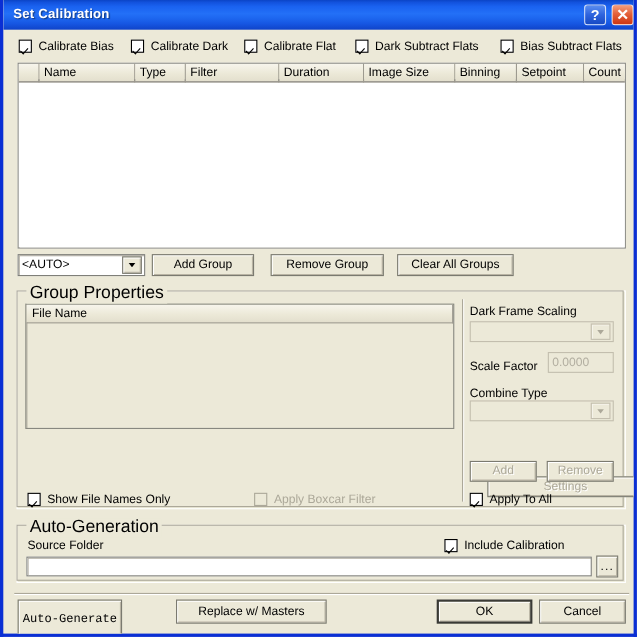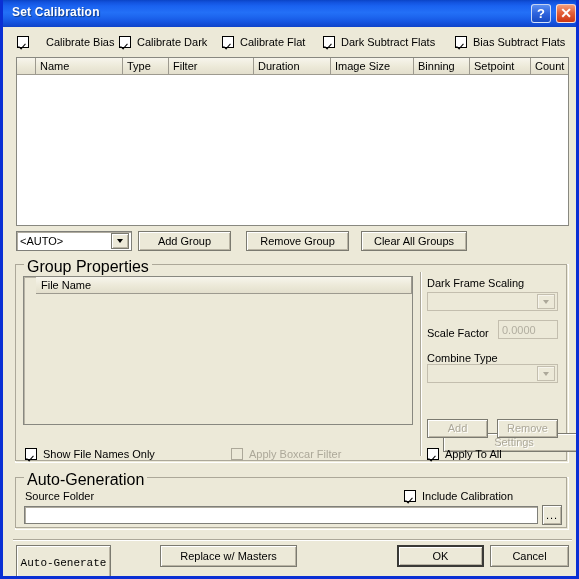--- a/index.html
+++ b/index.html
@@ -292,21 +292,21 @@
 <div id="window">
 
   <div id="titlebar">
     <div class="tb-text">Set Calibration</div>
     <div class="tb-btn" id="tb-help">?</div>
     <div class="tb-btn" id="tb-close">
       <span class="x-glyph">✕</span>
     </div>
   </div>
 
-  <div class="cb-row" style="left:14px; top:36px;gap:11px;">
+  <div class="cb-row" style="left:14px; top:36px;">
     <span class="checkbox checked"></span>
     <span class="cb-label">Calibrate Bias</span>
   </div>
   <div class="cb-row" style="left:116px; top:36px;">
     <span class="checkbox checked"></span>
     <span class="cb-label">Calibrate Dark</span>
   </div>
   <div class="cb-row" style="left:219px; top:36px;">
     <span class="checkbox checked"></span>
     <span class="cb-label">Calibrate Flat</span>
@@ -342,21 +342,21 @@
   </div>
   <div class="btn" style="left:135px; top:231px; width:93px; height:20px;">Add Group</div>
   <div class="btn" style="left:243px; top:231px; width:103px; height:20px;">Remove Group</div>
   <div class="btn" style="left:358px; top:231px; width:106px; height:20px;">Clear All Groups</div>
 
   <div class="groupbox" style="left:12px; top:264px; width:554px; height:199px;">
     <div class="gb-inner"></div>
     <div class="gb-title">Group Properties</div>
   </div>
 
-  <div class="filelist" style="left:20px; top:276px; width:390px; height:149px;padding-left:12px;">
+  <div class="filelist" style="left:20px; top:276px; width:390px; height:114px;">
     <div class="fl-header">File Name</div>
   </div>
 
   <div class="cb-row" style="left:22px; top:448px;">
     <span class="checkbox checked"></span>
     <span class="cb-label">Show File Names Only</span>
   </div>
   <div class="cb-row" style="left:228px; top:448px;">
     <span class="checkbox disabled"></span>
     <span class="cb-label disabled">Apply Boxcar Filter</span>

